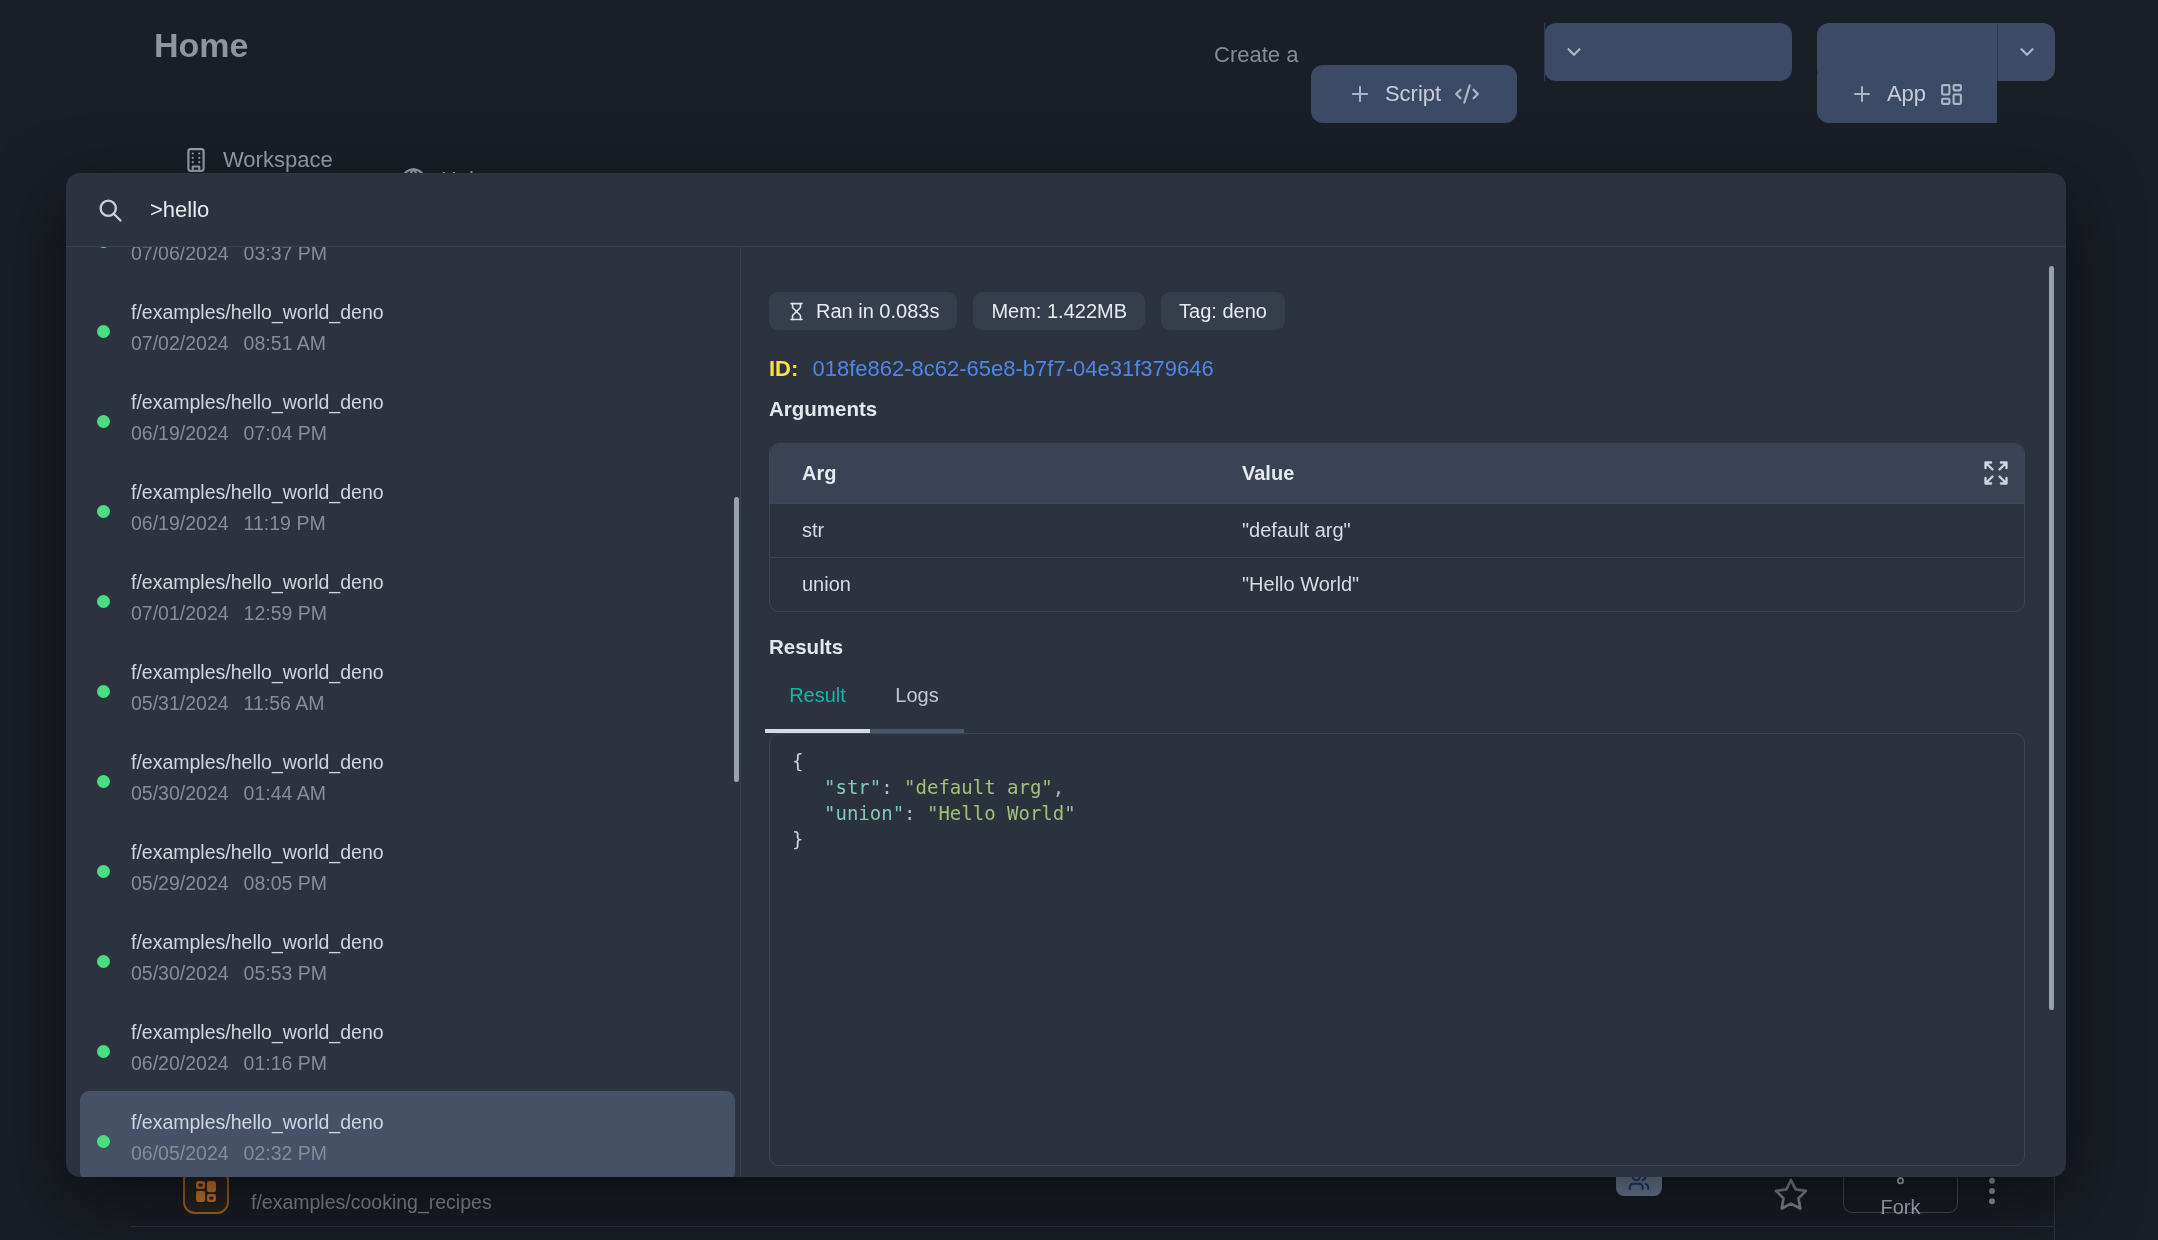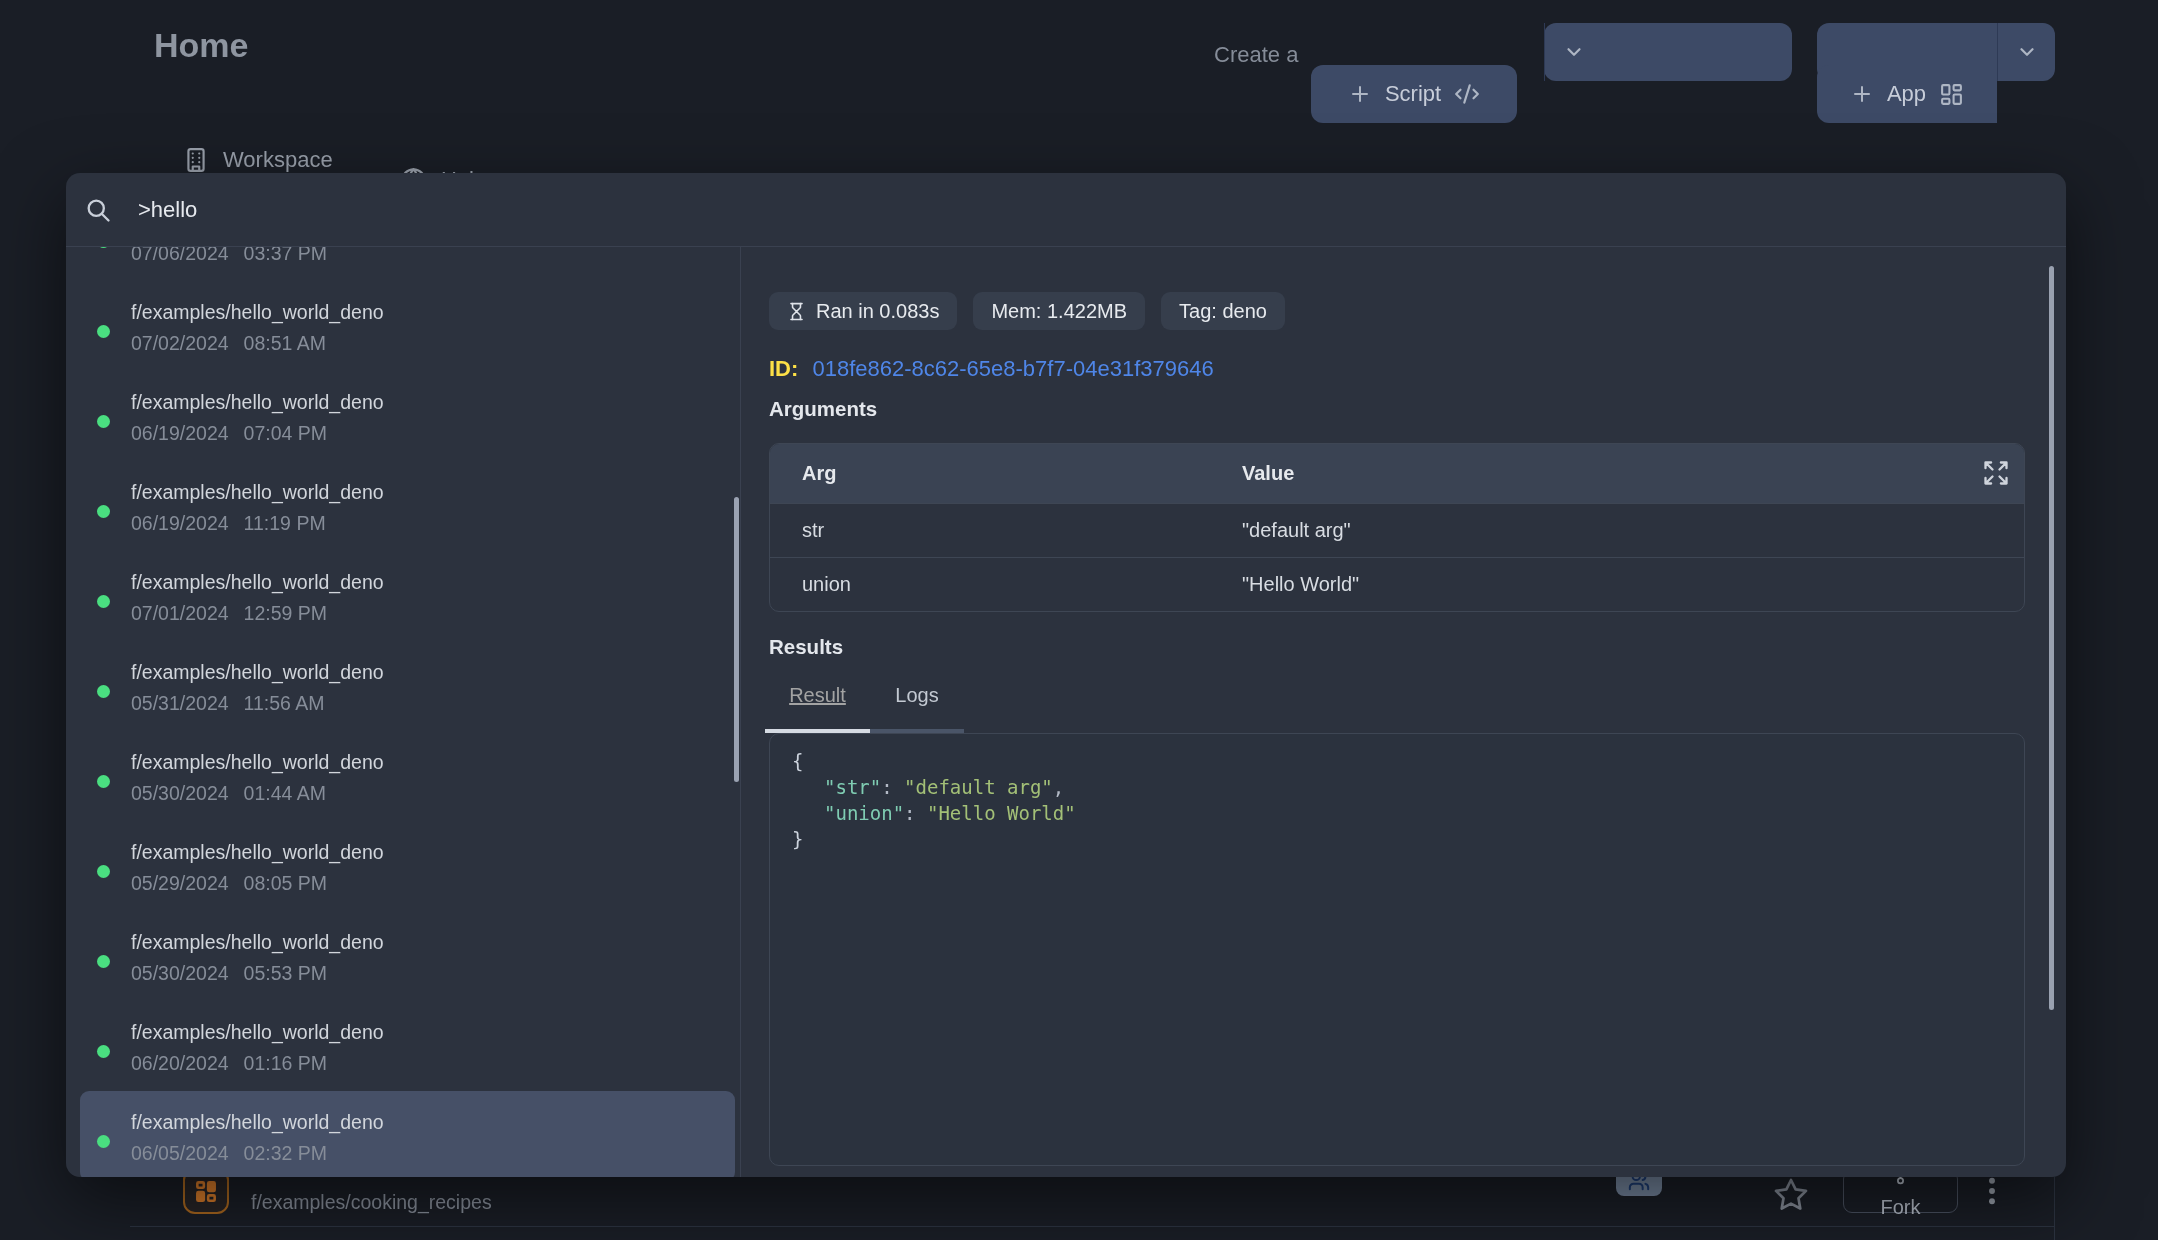--- a/index.html
+++ b/index.html
@@ -41,21 +41,21 @@
               border:1px solid #4a5160; border-radius:9px; display:flex; align-items:center; justify-content:center;
               gap:10px; color:#b6bdc8; font-size:20px; font-family:inherit; cursor:pointer;flex-direction:column; }
   .kebab-btn { position:absolute; left:1978px; top:1174px; background:none; border:none; cursor:pointer; }
   .footer-hline { position:absolute; left:130px; top:1226px; width:1924px; height:1px; background:#2c3340; }
   .footer-vline { position:absolute; left:2054px; top:1177px; width:1px; height:63px; background:#2c3340; }
 
   
   .modal { position:absolute; left:66px; top:173px; width:2000px; height:1004px; background:#2c323e;
            border-radius:14px; box-shadow:0 24px 70px rgba(0,0,0,.55); z-index:10; overflow:hidden; }
   .search-row { position:absolute; left:0; top:0; right:0; height:74px; border-bottom:1px solid #3a4150;
-                display:flex; align-items:center; padding-left:18px; gap:26px; }
+                display:flex; align-items:center; padding-left:30px; gap:26px; }
   .search-input { flex:1; background:transparent; border:none; outline:none; color:#e6e9ee;
                   font-size:22px; font-family:inherit; }
 
   
   .runs-pane { position:absolute; left:0; top:74px; width:674px; height:930px; overflow:hidden; }
   .runs-list { position:absolute; left:0; right:0; top:-56px; }
   .run-item { position:relative; height:90px; margin:0 5px 0 14px; border-radius:9px; cursor:pointer; }
   .run-item.selected { background:#465067; }
   .run-dot { position:absolute; left:17px; top:44px; width:13px; height:13px; border-radius:50%; background:#4ade80; }
   .run-path { position:absolute; left:51px; top:20px; font-size:19.5px; color:#d2d6dc; }
@@ -81,21 +81,21 @@
   .t-col-arg { position:absolute; left:32px; font-size:20px; font-weight:700; color:#e6e9ed; }
   .t-col-val { position:absolute; left:472px; font-size:20px; font-weight:700; color:#e6e9ed; }
   .expand-btn { position:absolute; right:14px; top:15px; background:none; border:none; cursor:pointer; }
   .t-row { position:relative; height:54px; border-top:1px solid #3e4654; display:flex; align-items:center; }
   .t-cell-arg { position:absolute; left:32px; font-size:20px; color:#d8dce2; }
   .t-cell-val { position:absolute; left:472px; font-size:20px; color:#d8dce2; }
 
   .tabs-row { position:absolute; left:24px; top:437px; display:flex; }
   .tab { width:105px; text-align:center; font-size:20px; padding-bottom:26px; background:none; border:none;
          font-family:inherit; cursor:pointer; position:relative; }
-  .tab-result { color:#a3a3a3;text-decoration:underline; }
+  .tab-result { color:#14b8a6; }
   .tab-logs { width:94px; color:#c3c9d2; }
   .tab::after { content:""; position:absolute; left:0; right:0; bottom:0; height:4px; background:#4a5568; }
   .tab-result::after { background:#d5dae2; }
 
   .code-block { position:absolute; left:28px; top:486px; width:1256px; height:433px; border:1px solid #3e4654;
                 border-radius:10px; background:#2b323e; padding:14px 0 0 22px;
                 font-family:"DejaVu Sans Mono", monospace; font-size:19px; line-height:26px; }
   .code-line { white-space:pre; color:#ccd3dd; }
   .code-line.indent { padding-left:32px; }
   .json-key { color:#7fccb2; }

